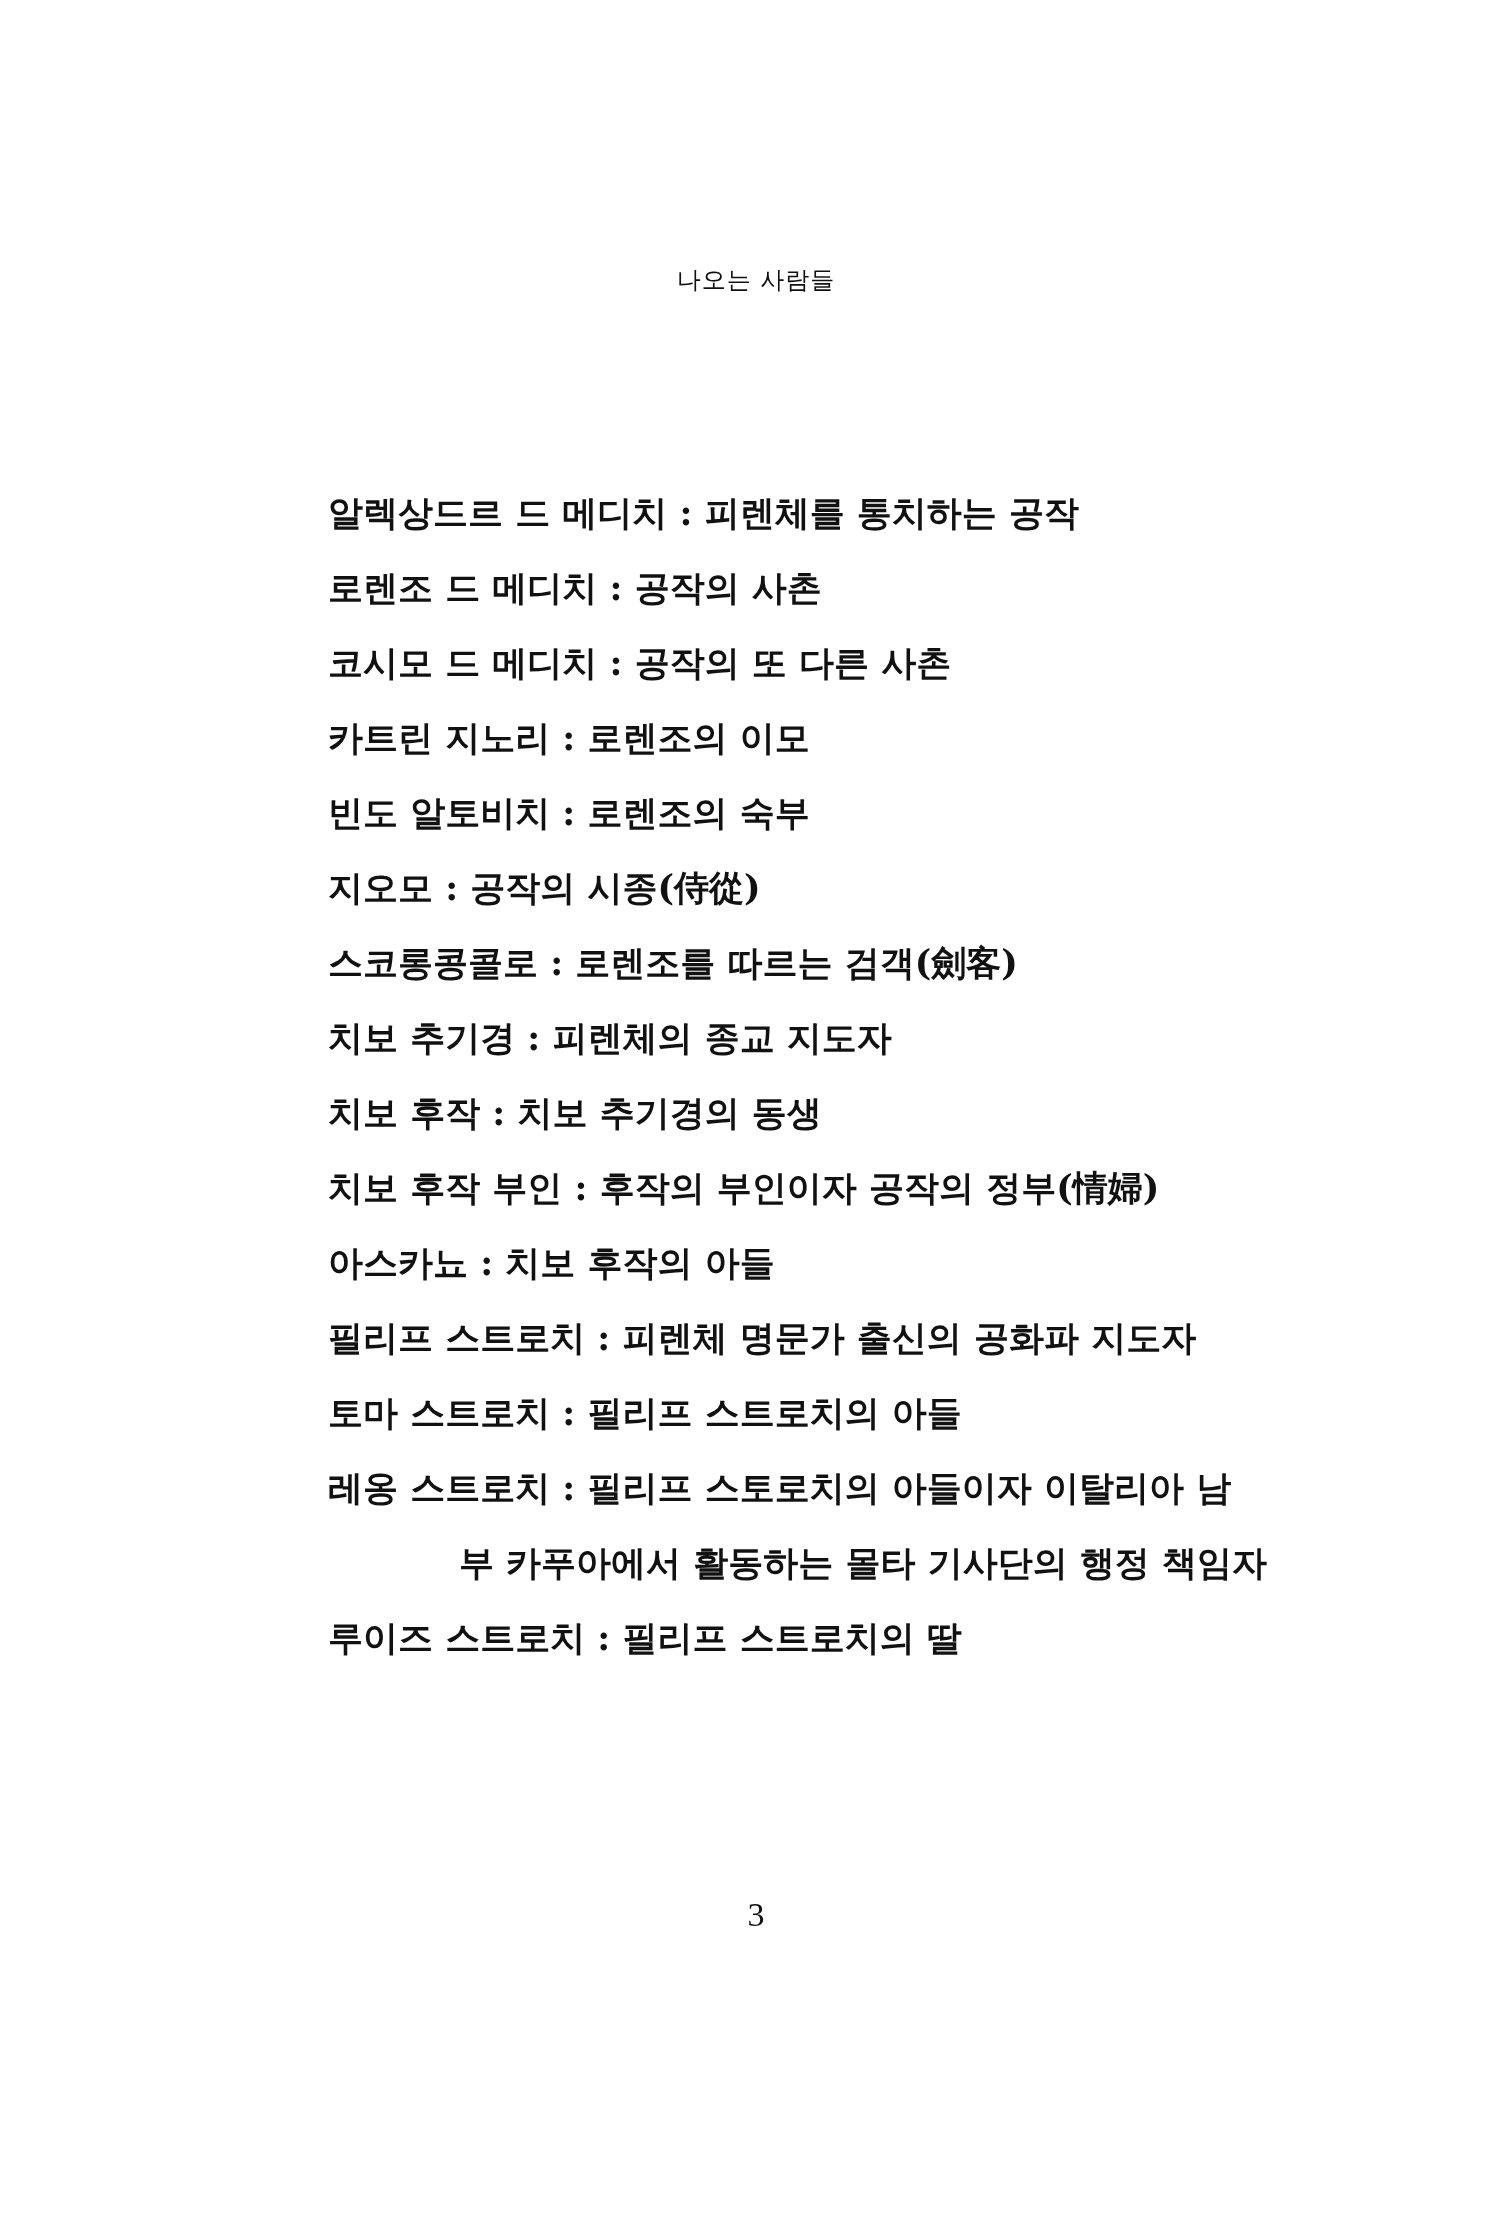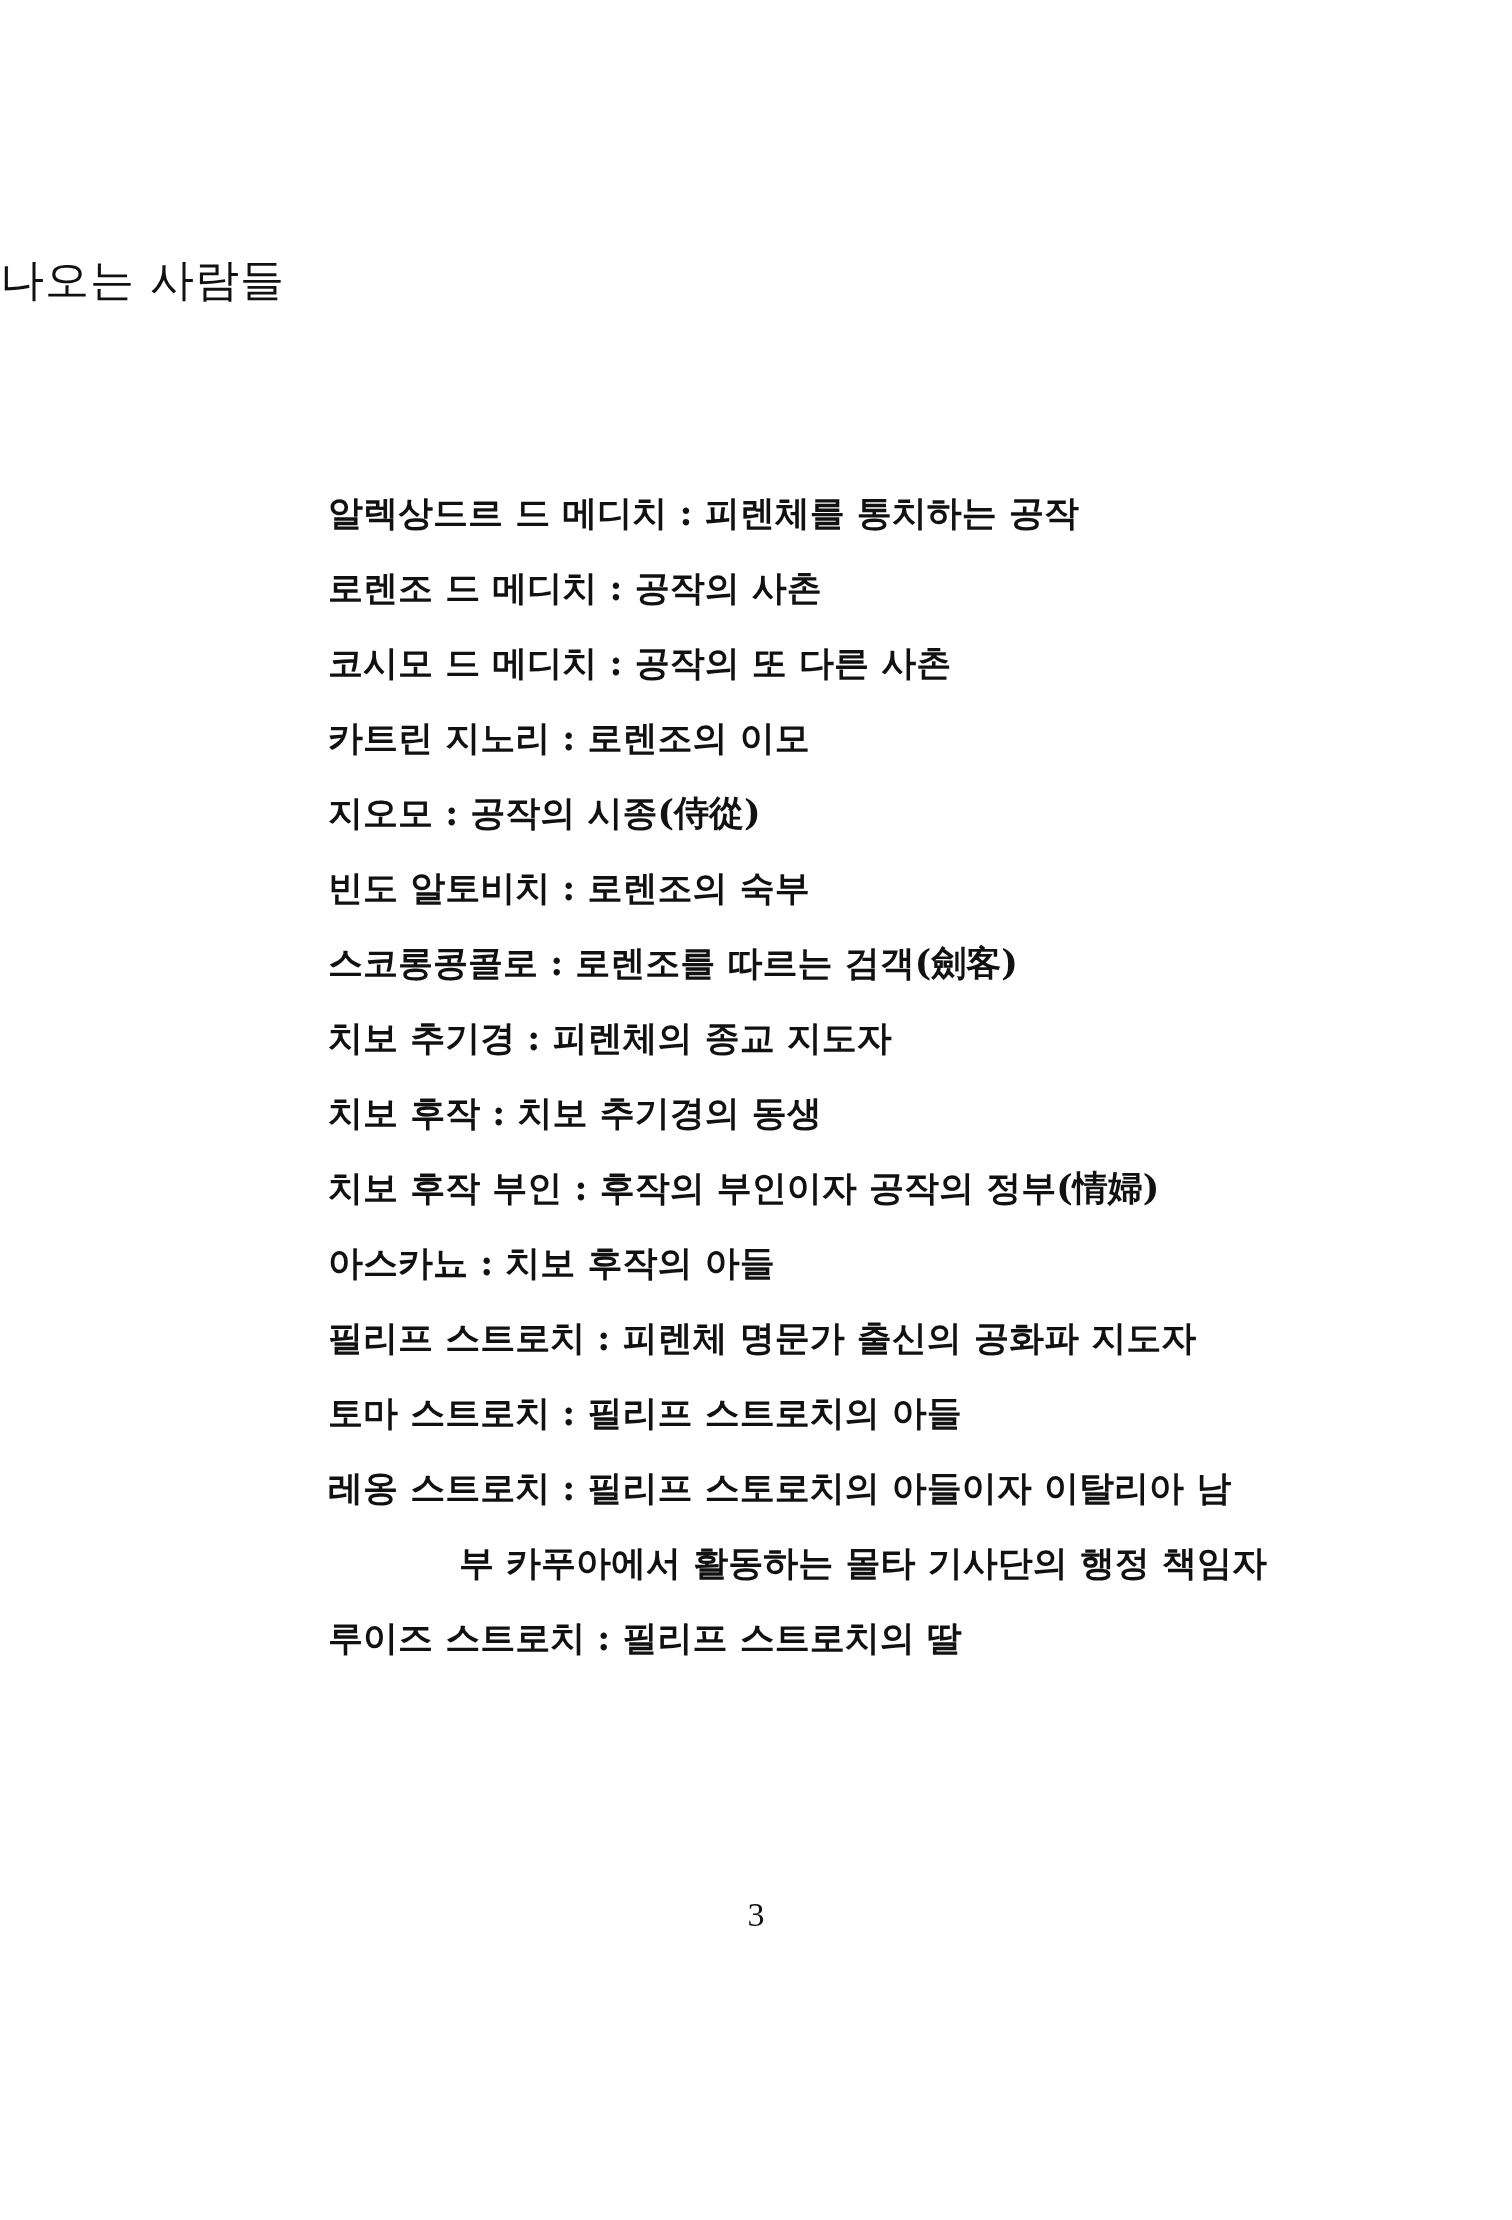--- a/index.html
+++ b/index.html
@@ -19,21 +19,22 @@
       position: absolute;
       left: 0; top: 0;
       width: 1512px;
       height: 2220px;
     }
     .title {
       position: absolute;
       top: 252px;
       left: 0;
       width: 1512px;
-      font-size: 44px;
+      text-align: center;
+      font-size: 24px;
       line-height: 56px;
       letter-spacing: 1px;
     }
     .cast-list {
       position: absolute;
       left: 328px;
       top: 475px;
       width: 960px;
       margin: 0;
       padding: 0;
@@ -65,22 +66,22 @@
 <body>
 
 <div class="page">
   <h1 class="title" style="margin:0;font-weight:normal;">나오는 사람들</h1>
 
   <ul class="cast-list">
     <li class="cast-item">알렉상드르 드 메디치 : 피렌체를 통치하는 공작</li>
     <li class="cast-item">로렌조 드 메디치 : 공작의 사촌</li>
     <li class="cast-item">코시모 드 메디치 : 공작의 또 다른 사촌</li>
     <li class="cast-item">카트린 지노리 : 로렌조의 이모</li>
+    <li class="cast-item">빈도 알토비치 : 로렌조의 숙부</li>
     <li class="cast-item">지오모 : 공작의 시종(侍從)</li>
-    <li class="cast-item">빈도 알토비치 : 로렌조의 숙부</li>
     <li class="cast-item">스코롱콩콜로 : 로렌조를 따르는 검객(劍客)</li>
     <li class="cast-item">치보 추기경 : 피렌체의 종교 지도자</li>
     <li class="cast-item">치보 후작 : 치보 추기경의 동생</li>
     <li class="cast-item">치보 후작 부인 : 후작의 부인이자 공작의 정부(情婦)</li>
     <li class="cast-item">아스카뇨 : 치보 후작의 아들</li>
     <li class="cast-item">필리프 스트로치 : 피렌체 명문가 출신의 공화파 지도자</li>
     <li class="cast-item">토마 스트로치 : 필리프 스트로치의 아들</li>
     <li class="cast-item">레옹 스트로치 : 필리프 스토로치의 아들이자 이탈리아 남</li>
     <li class="cast-item cont">부 카푸아에서 활동하는 몰타 기사단의 행정 책임자</li>
     <li class="cast-item">루이즈 스트로치 : 필리프 스트로치의 딸</li>

